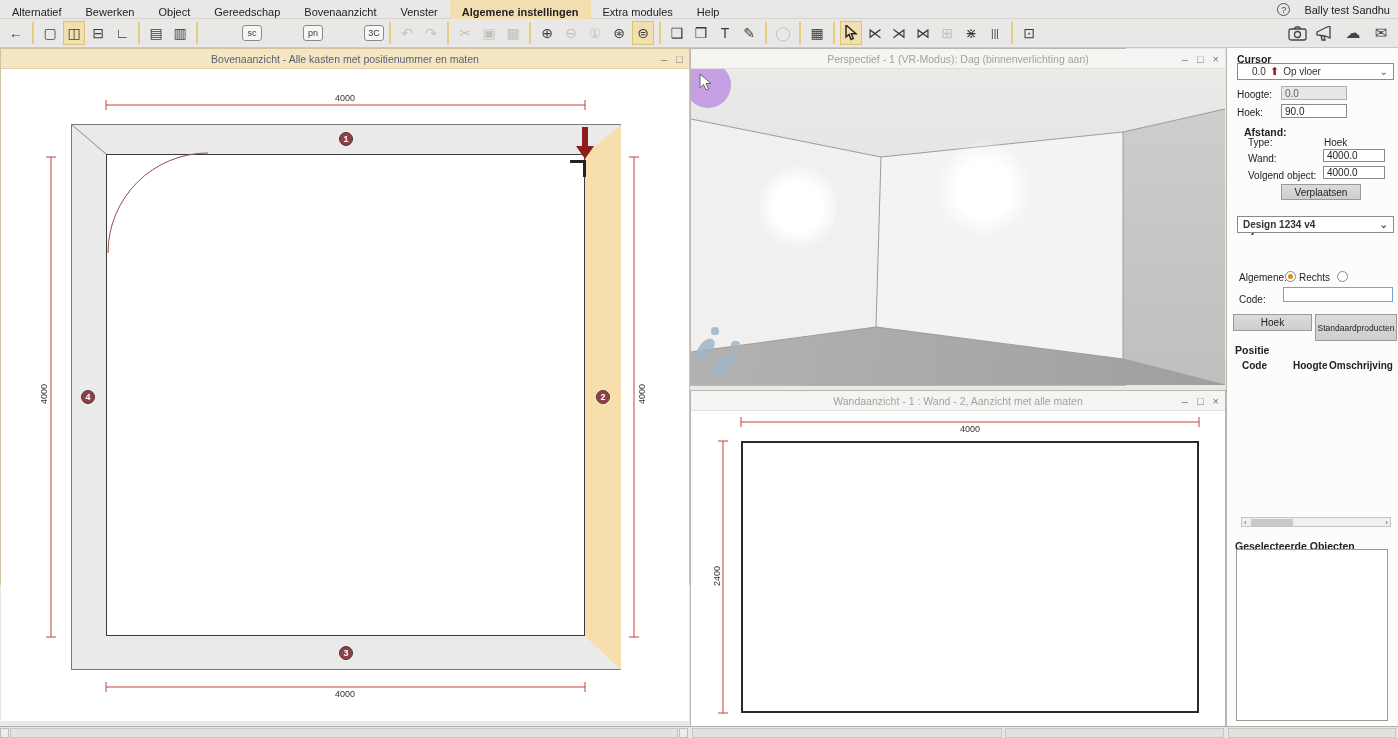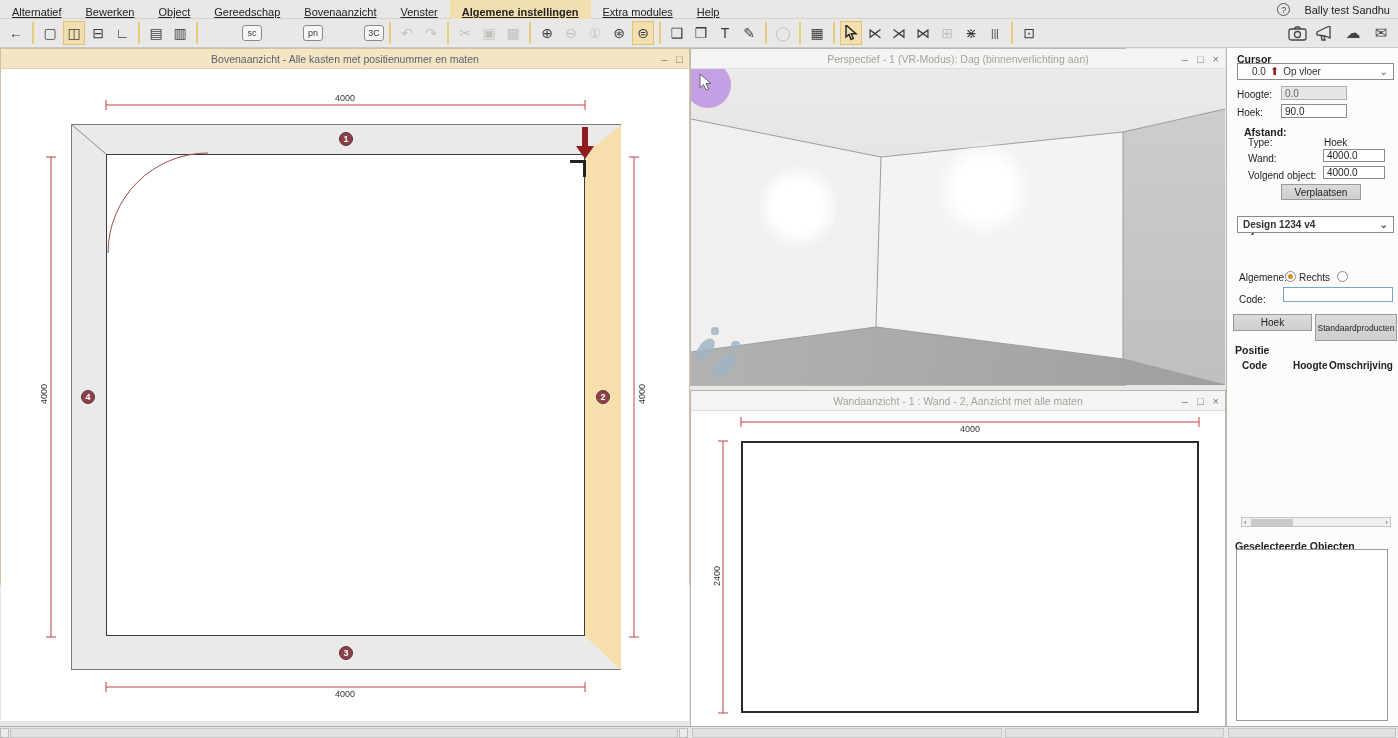--- a/index.html
+++ b/index.html
@@ -2,21 +2,21 @@
 <html><head>
 <meta charset="utf-8">
 <style>
   * { box-sizing: border-box; margin:0; padding:0; }
   html,body { width:1398px; height:738px; overflow:hidden; }
   body { font-family:"Liberation Sans", sans-serif; font-size:11px; color:#333; background:#e9e8e6; }
   #app { position:relative; width:1398px; height:738px; background:#e9e8e6; }
 
   
   #menubar { position:absolute; left:0; top:0; width:1398px; height:19px; background:#e9e8e6; border-bottom:1px solid #d3d2cf; display:flex; align-items:stretch; }
-  .menu-item { padding:12px 12px; display:flex; align-items:center; font-size:11px; color:#222; cursor:default;text-decoration:underline; }
+  .menu-item { padding:12px 12px; display:flex; align-items:center; font-size:11px; color:#222; cursor:default; }
   .menu-item.active { background:#f1dfb0; font-weight:bold; }
   #menu-right { position:absolute; right:8px; top:0; height:19px; display:flex; align-items:center; gap:14px; }
   #help-icon { width:13px; height:13px; border:1px solid #555; border-radius:50%; font-size:9px; display:flex; align-items:center; justify-content:center; color:#444; }
   #user-label { font-size:11px; color:#222; }
 
   
   #toolbar { position:absolute; left:0; top:19px; width:1398px; height:29px; background:#e9e8e6; border-bottom:1px solid #c9c8c5; display:flex; align-items:center; padding-left:4px; }
   .tbi { width:22px; height:24px; display:flex; align-items:center; justify-content:center; font-size:14px; color:#3a3a3a; margin:0 1px; }
   .tbi.active { background:#f1dfb0; border:1px solid #e2c271; }
   .tbi.disabled { color:#c2c1be; }

